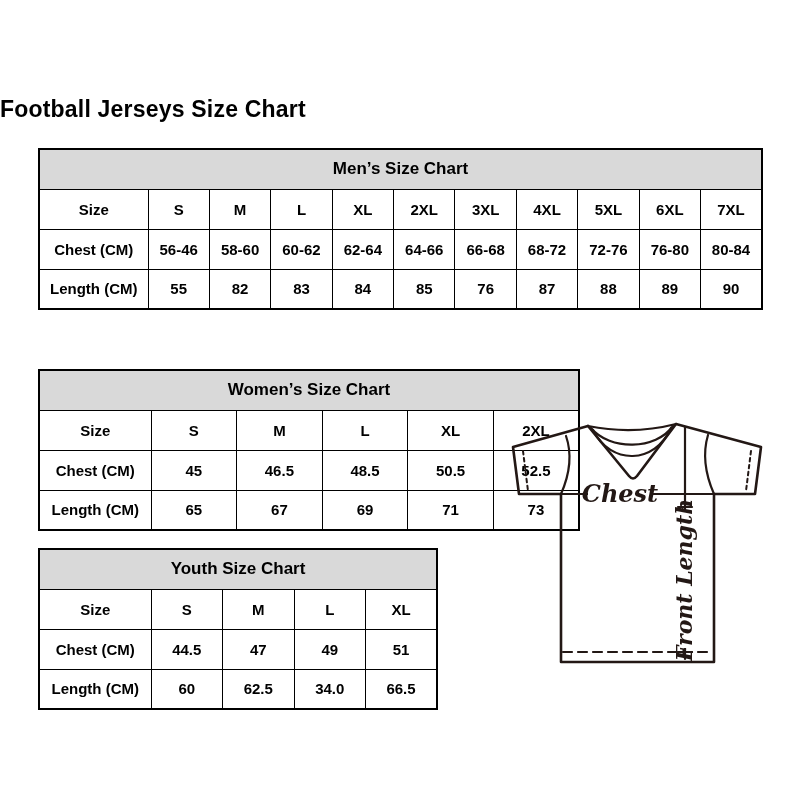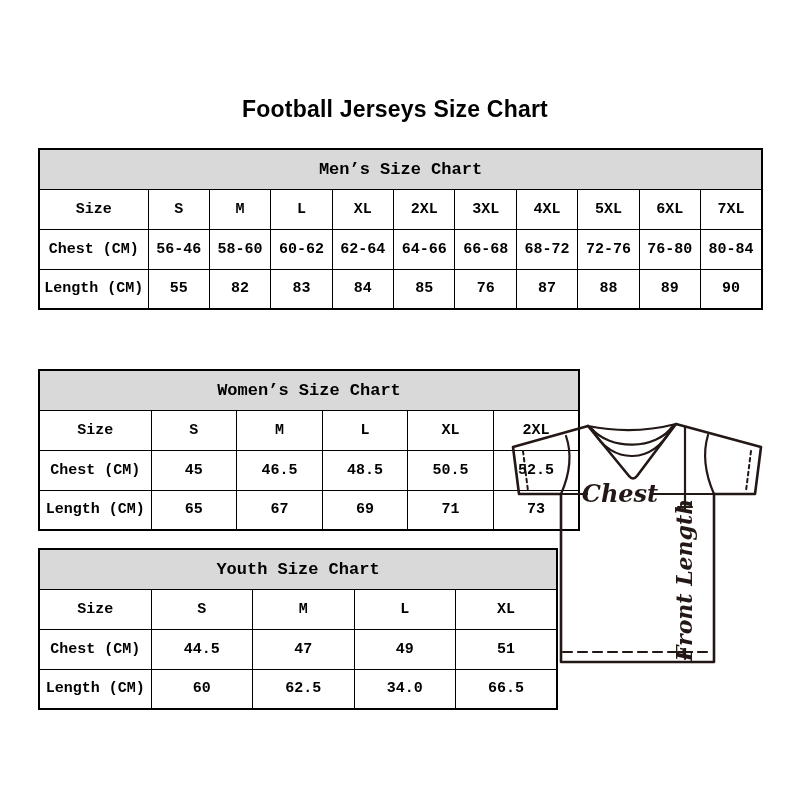--- a/index.html
+++ b/index.html
@@ -11,50 +11,50 @@
     background: #ffffff;
     font-family: "Liberation Sans", sans-serif;
     color: #000000;
     overflow: hidden;
   }
   .page-title {
     position: absolute;
     top: 96px;
     left: 0;
     width: 790px;
-    text-align: center;
+    text-align: left;
     font-size: 23px;
     font-weight: bold;
     letter-spacing: 0.2px;
   }
   table.size-table {
     position: absolute;
     border-collapse: collapse;
     table-layout: fixed;
     border: 2px solid #000000;
-    font-family: Liberation Mono, monospace;
+    font-family: Liberation Sans, sans-serif;
   }
   table.size-table td {
     border: 1.5px solid #000000;
     height: 40px;
     text-align: center;
     vertical-align: middle;
     font-weight: bold;
     font-size: 15px;
     padding: 0 2px;
     overflow: hidden;
     white-space: nowrap;
   }
   table.size-table td.table-title {
     background: #d9d9d9;
     font-size: 17px;
   }
   #men-table   { left: 38px;  top: 148px; width: 725px; }
   #women-table { left: 38px;  top: 369px; width: 542px; }
-  #youth-table { left: 38px;  top: 548px; width: 520px; }
+  #youth-table { left: 38px;  top: 548px; width: 400px; }
   .jersey-svg {
     position: absolute;
     left: 498px;
     top: 403px;
     width: 278px;
     height: 275px;
   }
   .jersey-svg text {
     font-family: "DejaVu Serif", "Liberation Serif", serif;
     font-style: italic;

